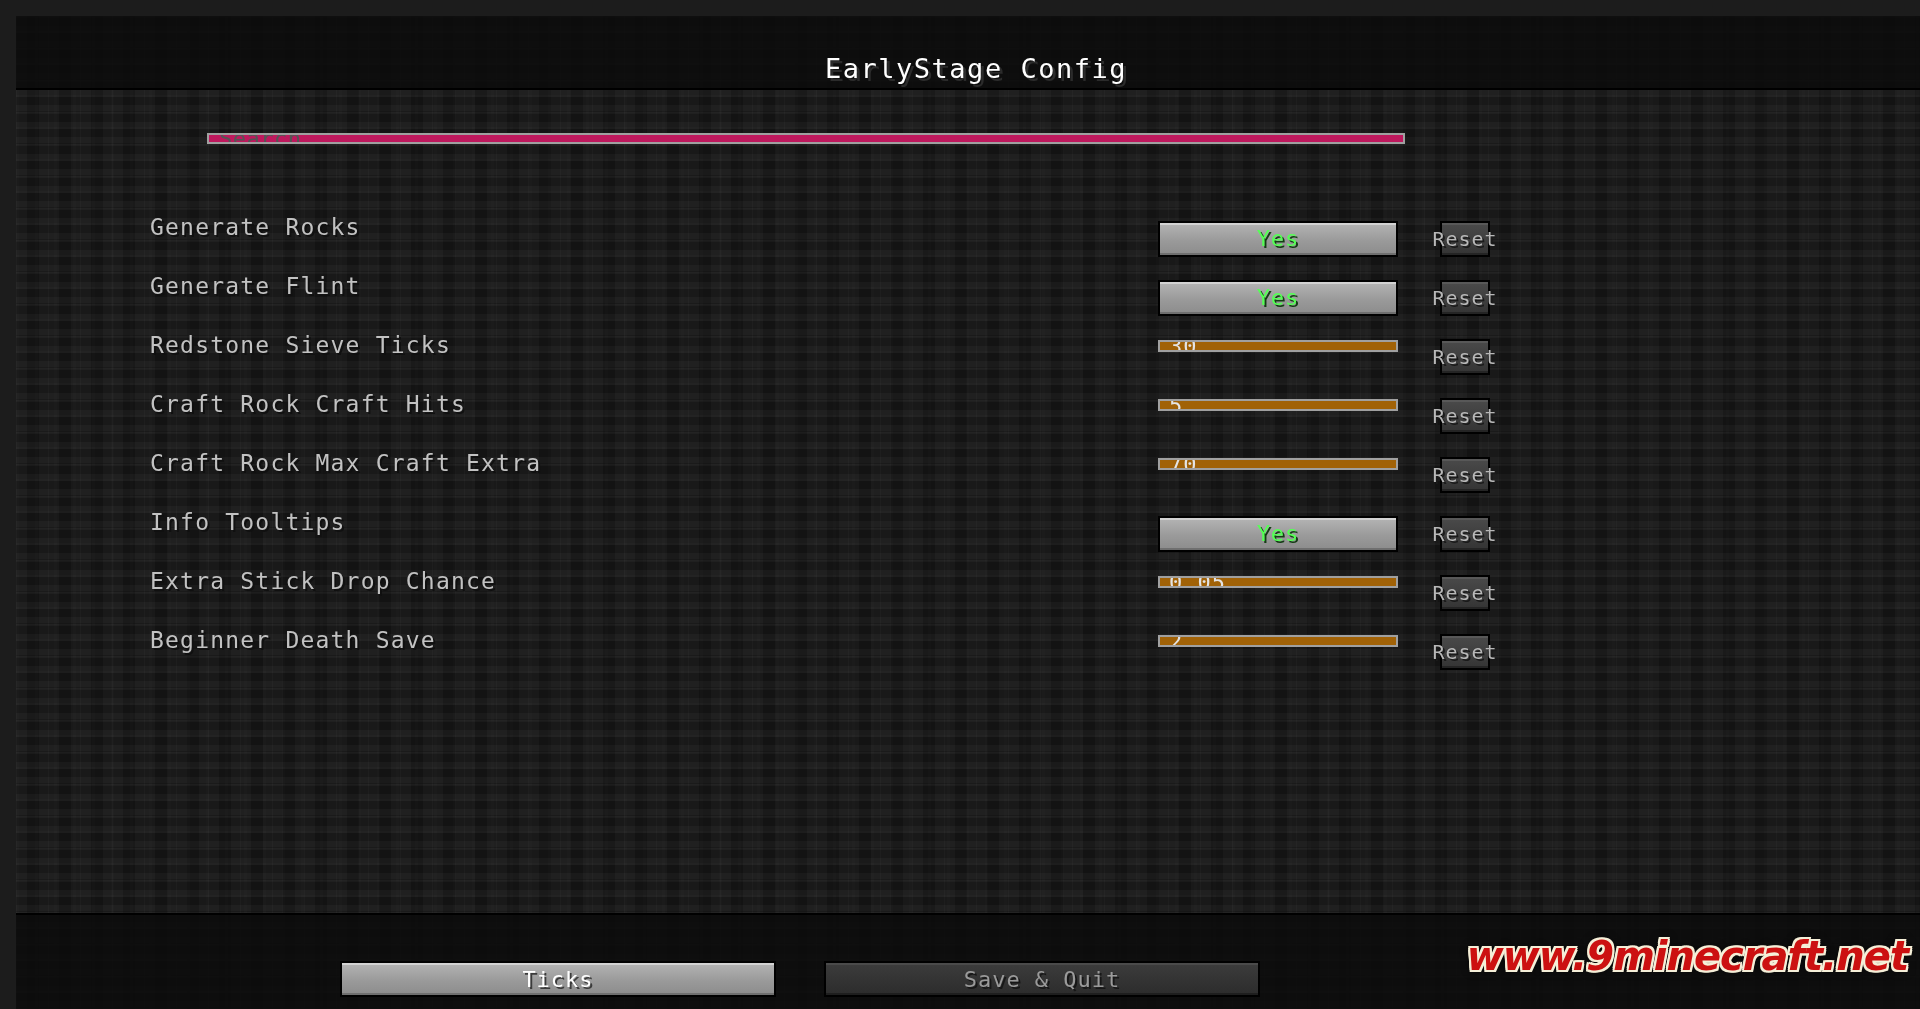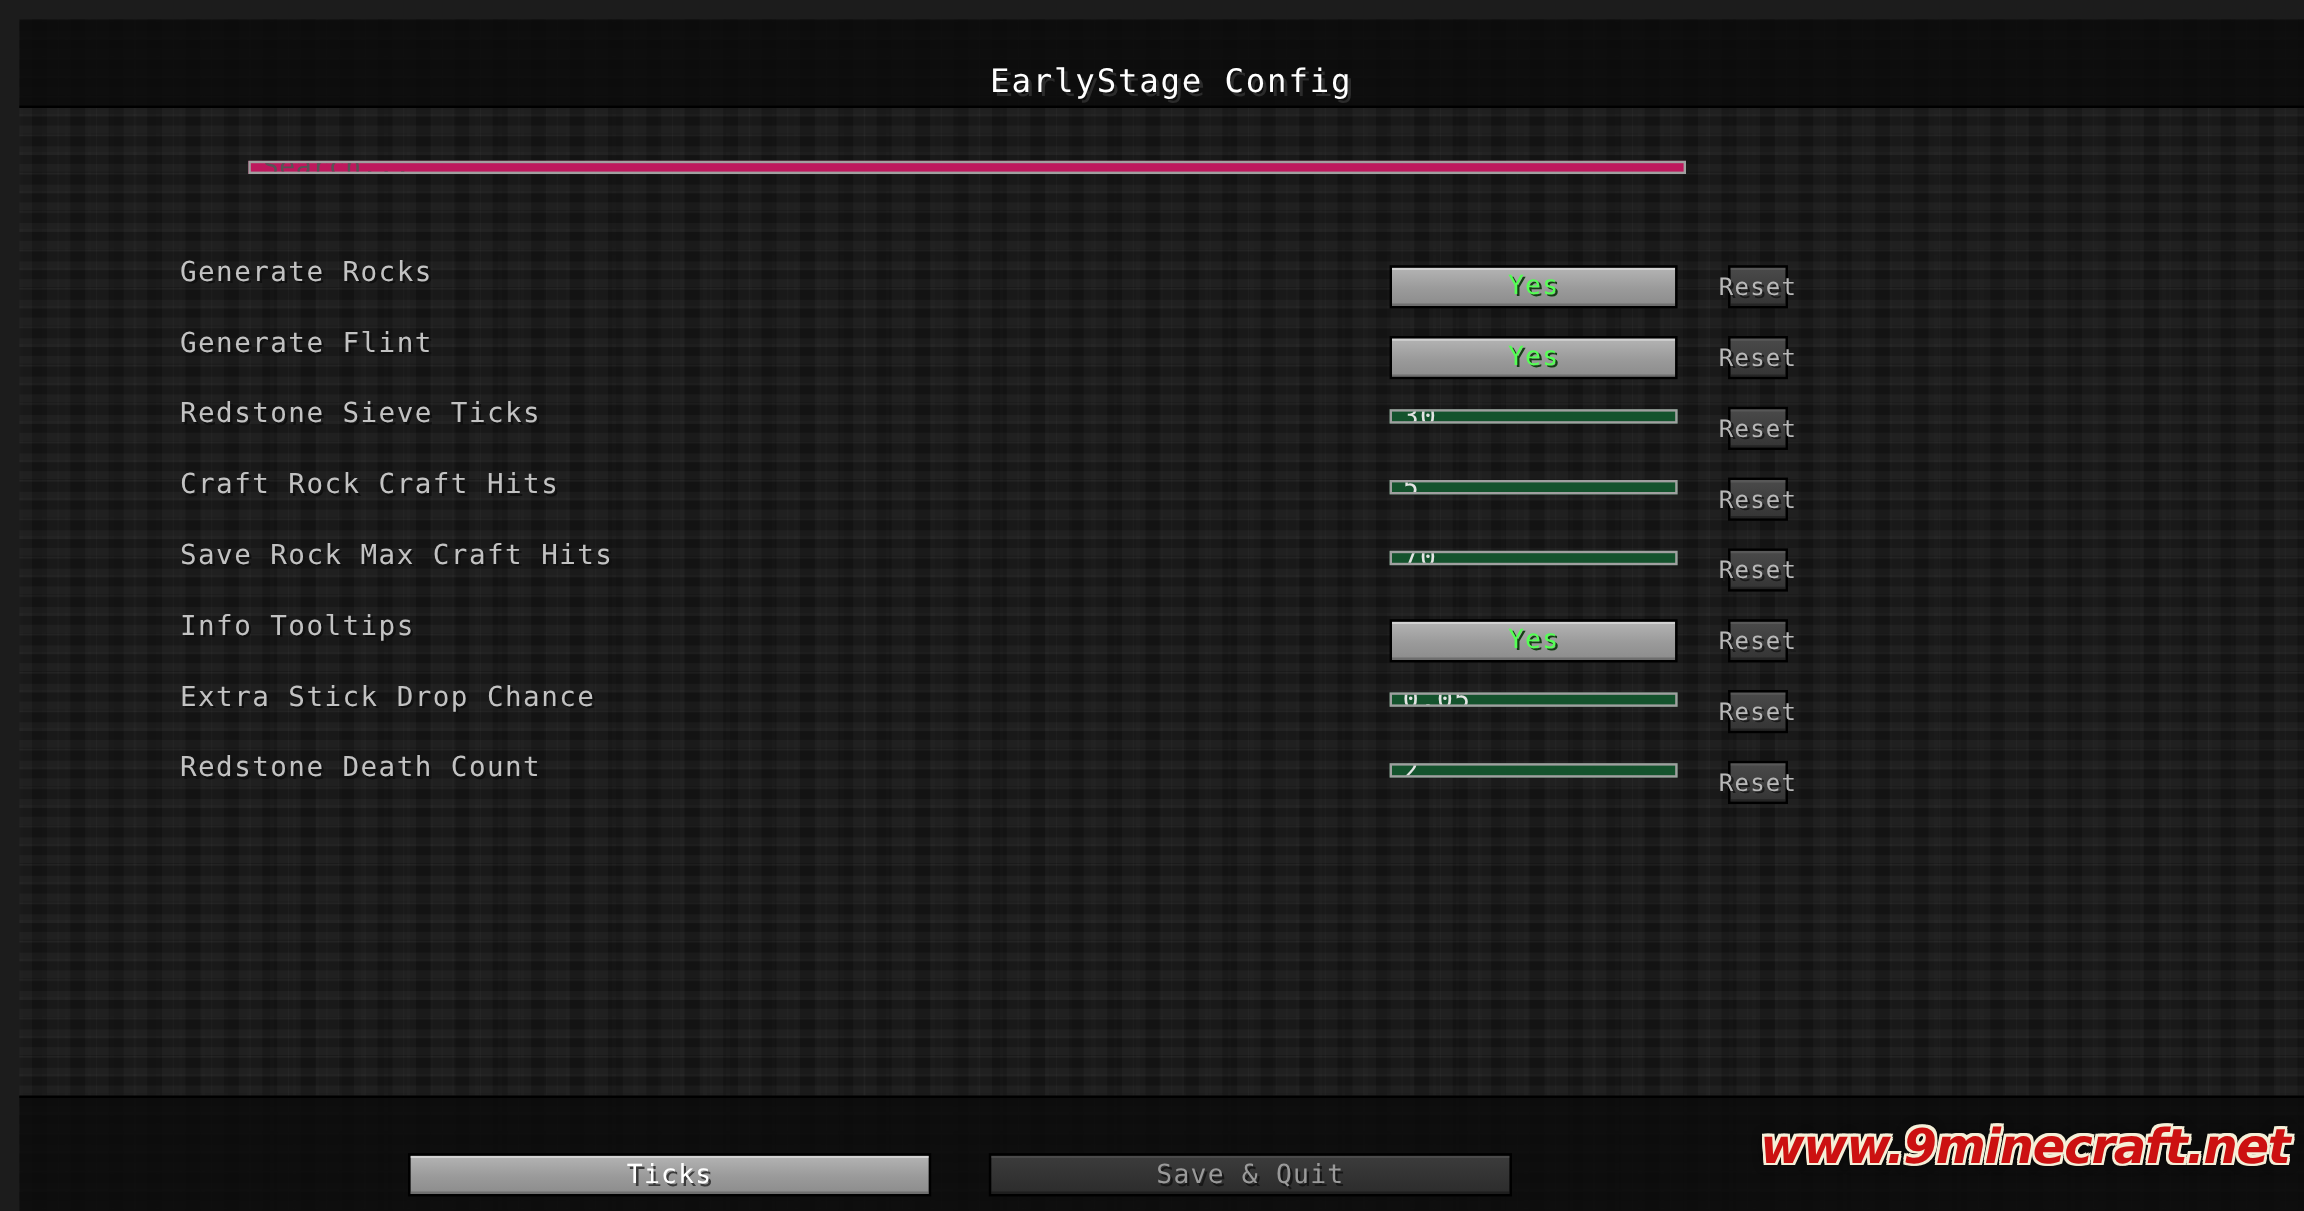--- a/index.html
+++ b/index.html
@@ -165,21 +165,21 @@
     color: #9a9a9a;
     text-shadow: 2px 2px 0 #171717;
     box-shadow: inset 0 2px 0 #4a4a4a, inset 0 -2px 0 #1e1e1e;
     cursor: default;
   }
 
   
   .mc-field {
     width: 100%;
     height: 100%;
-    background: #14532d;
+    background: #a16207;
     border: 2px solid #a0a0a0;
     color: #e4e4e4;
     font-family: inherit;
     font-size: 22px;
     padding: 0 9px;
     letter-spacing: 1px;
     outline: none;
   }
 
   
@@ -253,21 +253,21 @@
       </div>
     </div>
     <div class="row">
       <div class="row-label">Craft Rock Craft Hits</div>
       <div class="row-control"><input type="text" class="mc-field" value="5" style=""></div>
       <div class="row-reset">
         <div class="mc-btn reset">Reset</div>
       </div>
     </div>
     <div class="row">
-      <div class="row-label">Save Rock Max Craft Hits</div>
+      <div class="row-label">Craft Rock Max Craft Extra</div>
       <div class="row-control"><input type="text" class="mc-field" value="70" style=""></div>
       <div class="row-reset">
         <div class="mc-btn reset">Reset</div>
       </div>
     </div>
     <div class="row">
       <div class="row-label">Info Tooltips</div>
       <div class="row-control">
         <div class="mc-btn toggle-yes">Yes</div>
       </div>
@@ -276,21 +276,21 @@
       </div>
     </div>
     <div class="row">
       <div class="row-label">Extra Stick Drop Chance</div>
       <div class="row-control"><input type="text" class="mc-field" value="0.05" style=""></div>
       <div class="row-reset">
         <div class="mc-btn reset">Reset</div>
       </div>
     </div>
     <div class="row">
-      <div class="row-label">Redstone Death Count</div>
+      <div class="row-label">Beginner Death Save</div>
       <div class="row-control"><input type="text" class="mc-field" value="2" style=""></div>
       <div class="row-reset">
         <div class="mc-btn reset">Reset</div>
       </div>
     </div>
   </div>
 
 <div class="bar bottom"></div>
 
 <div class="footer-btn cancel">

